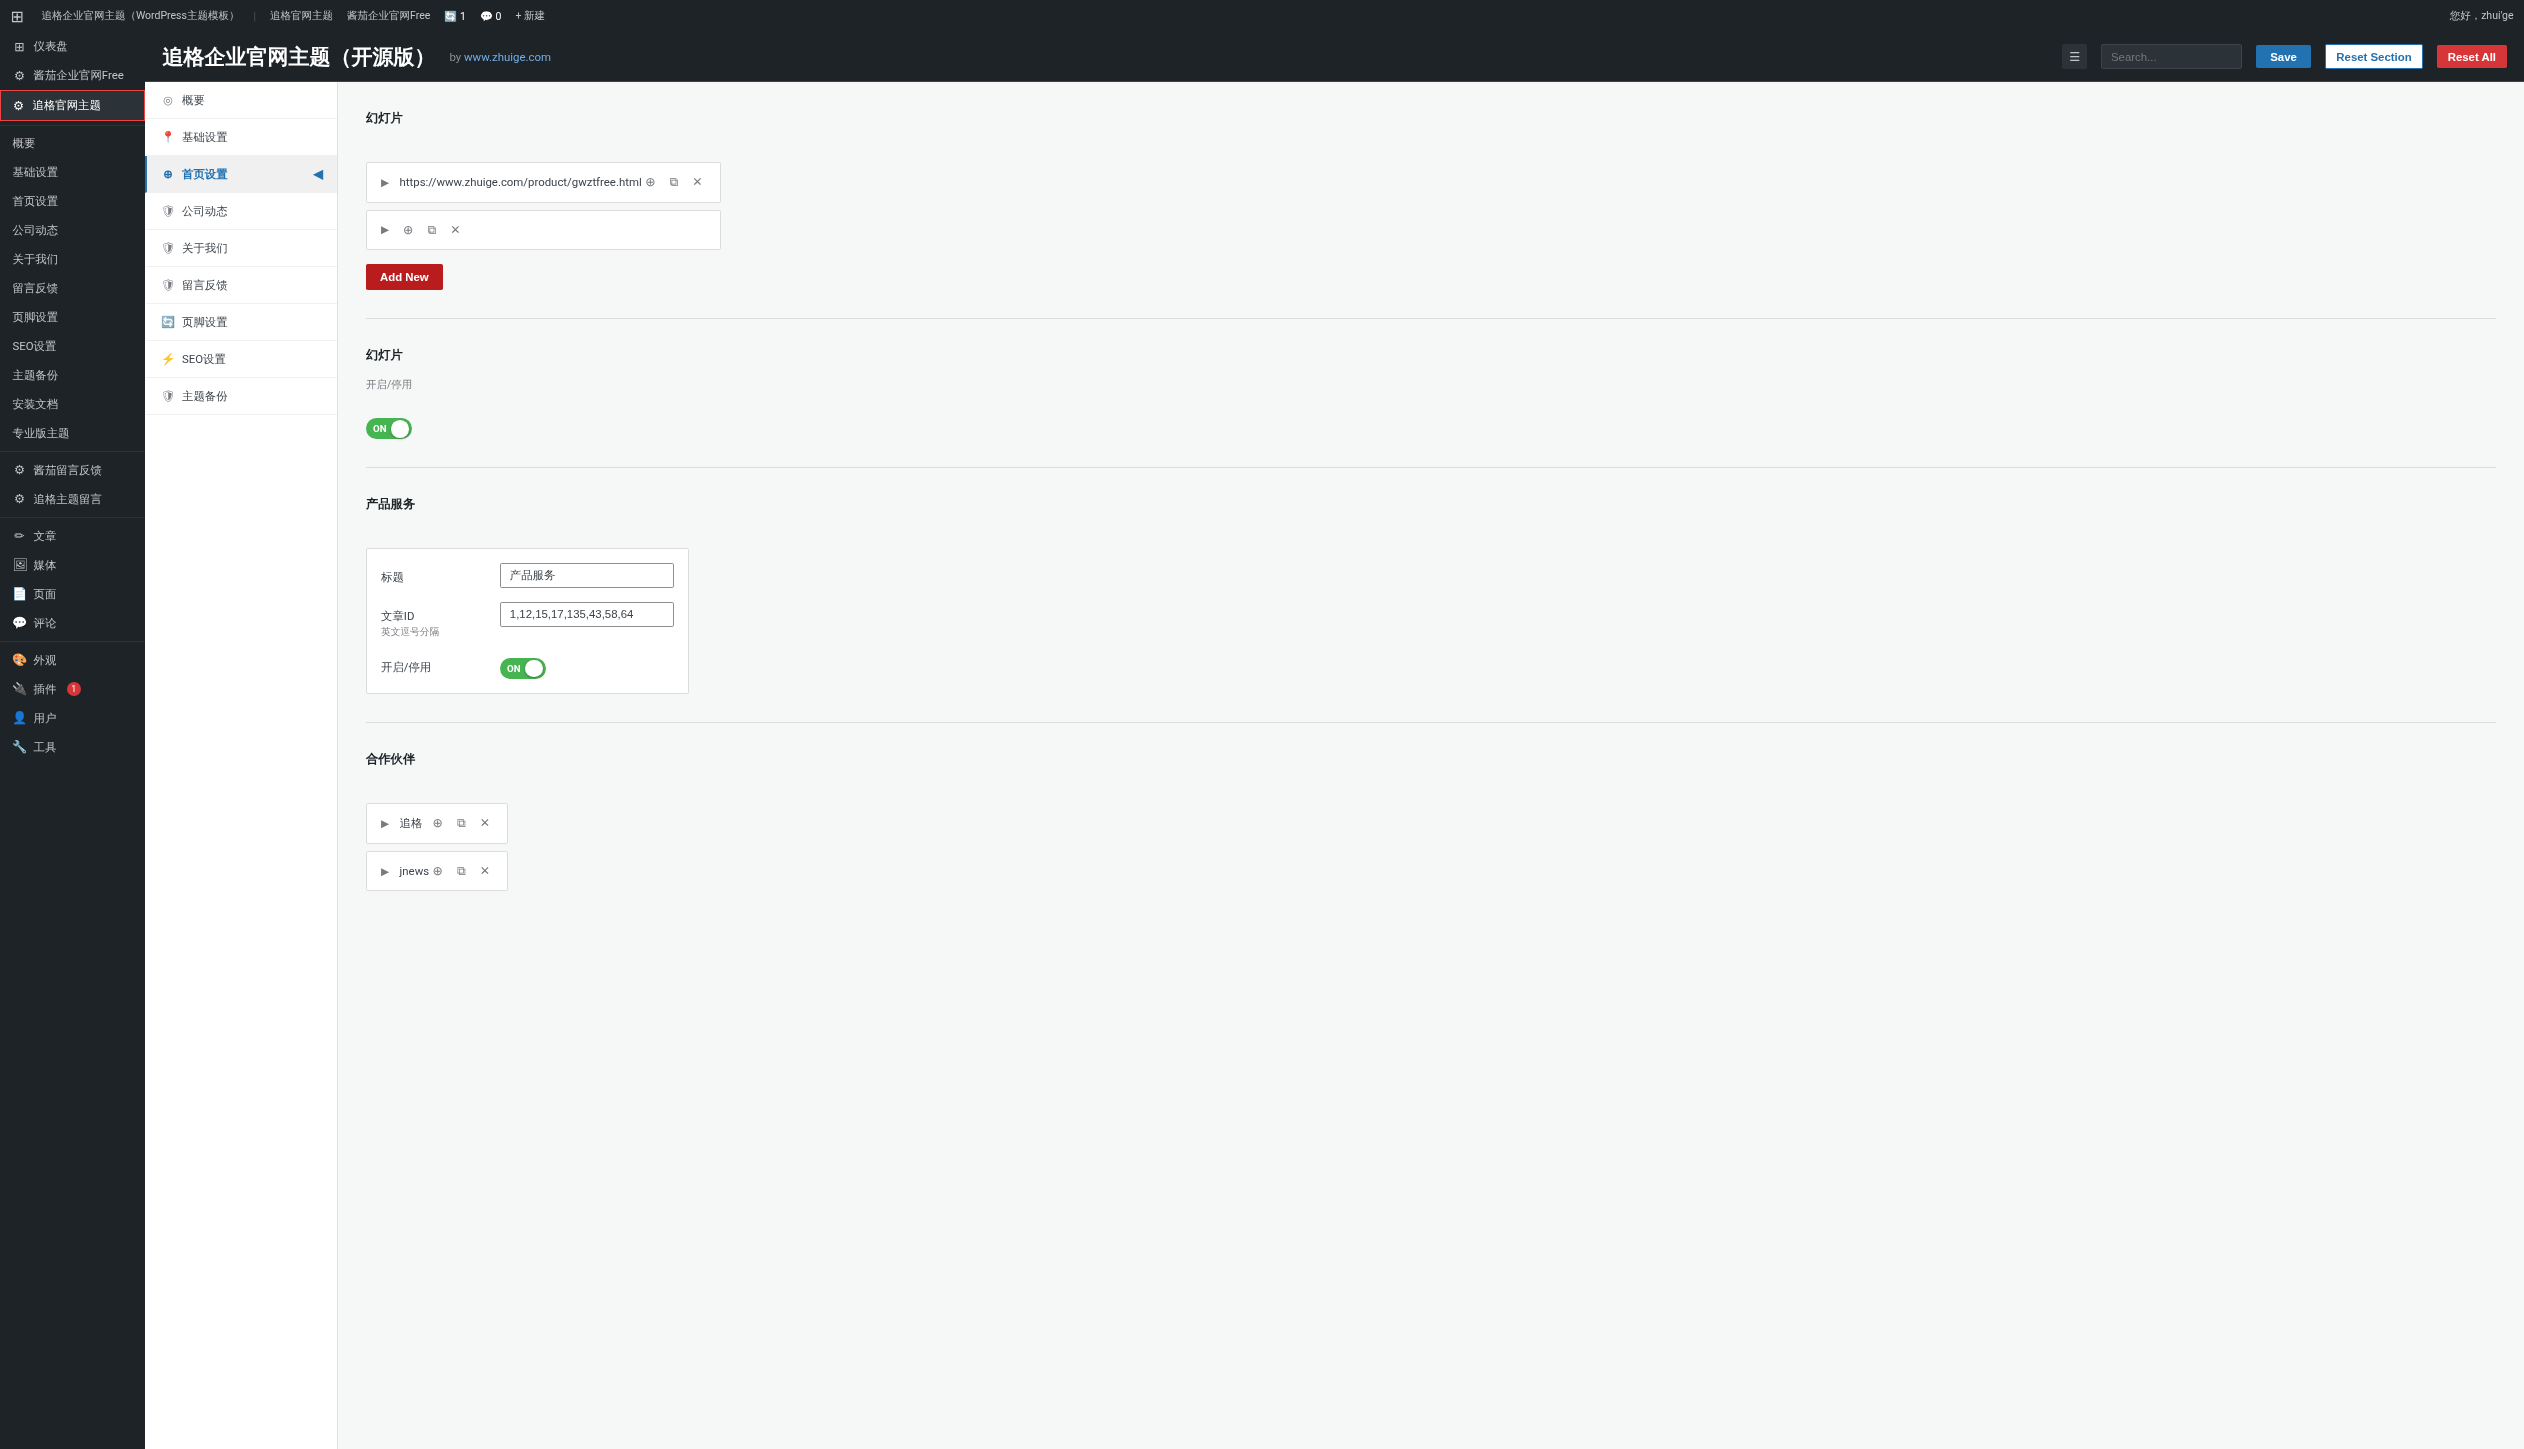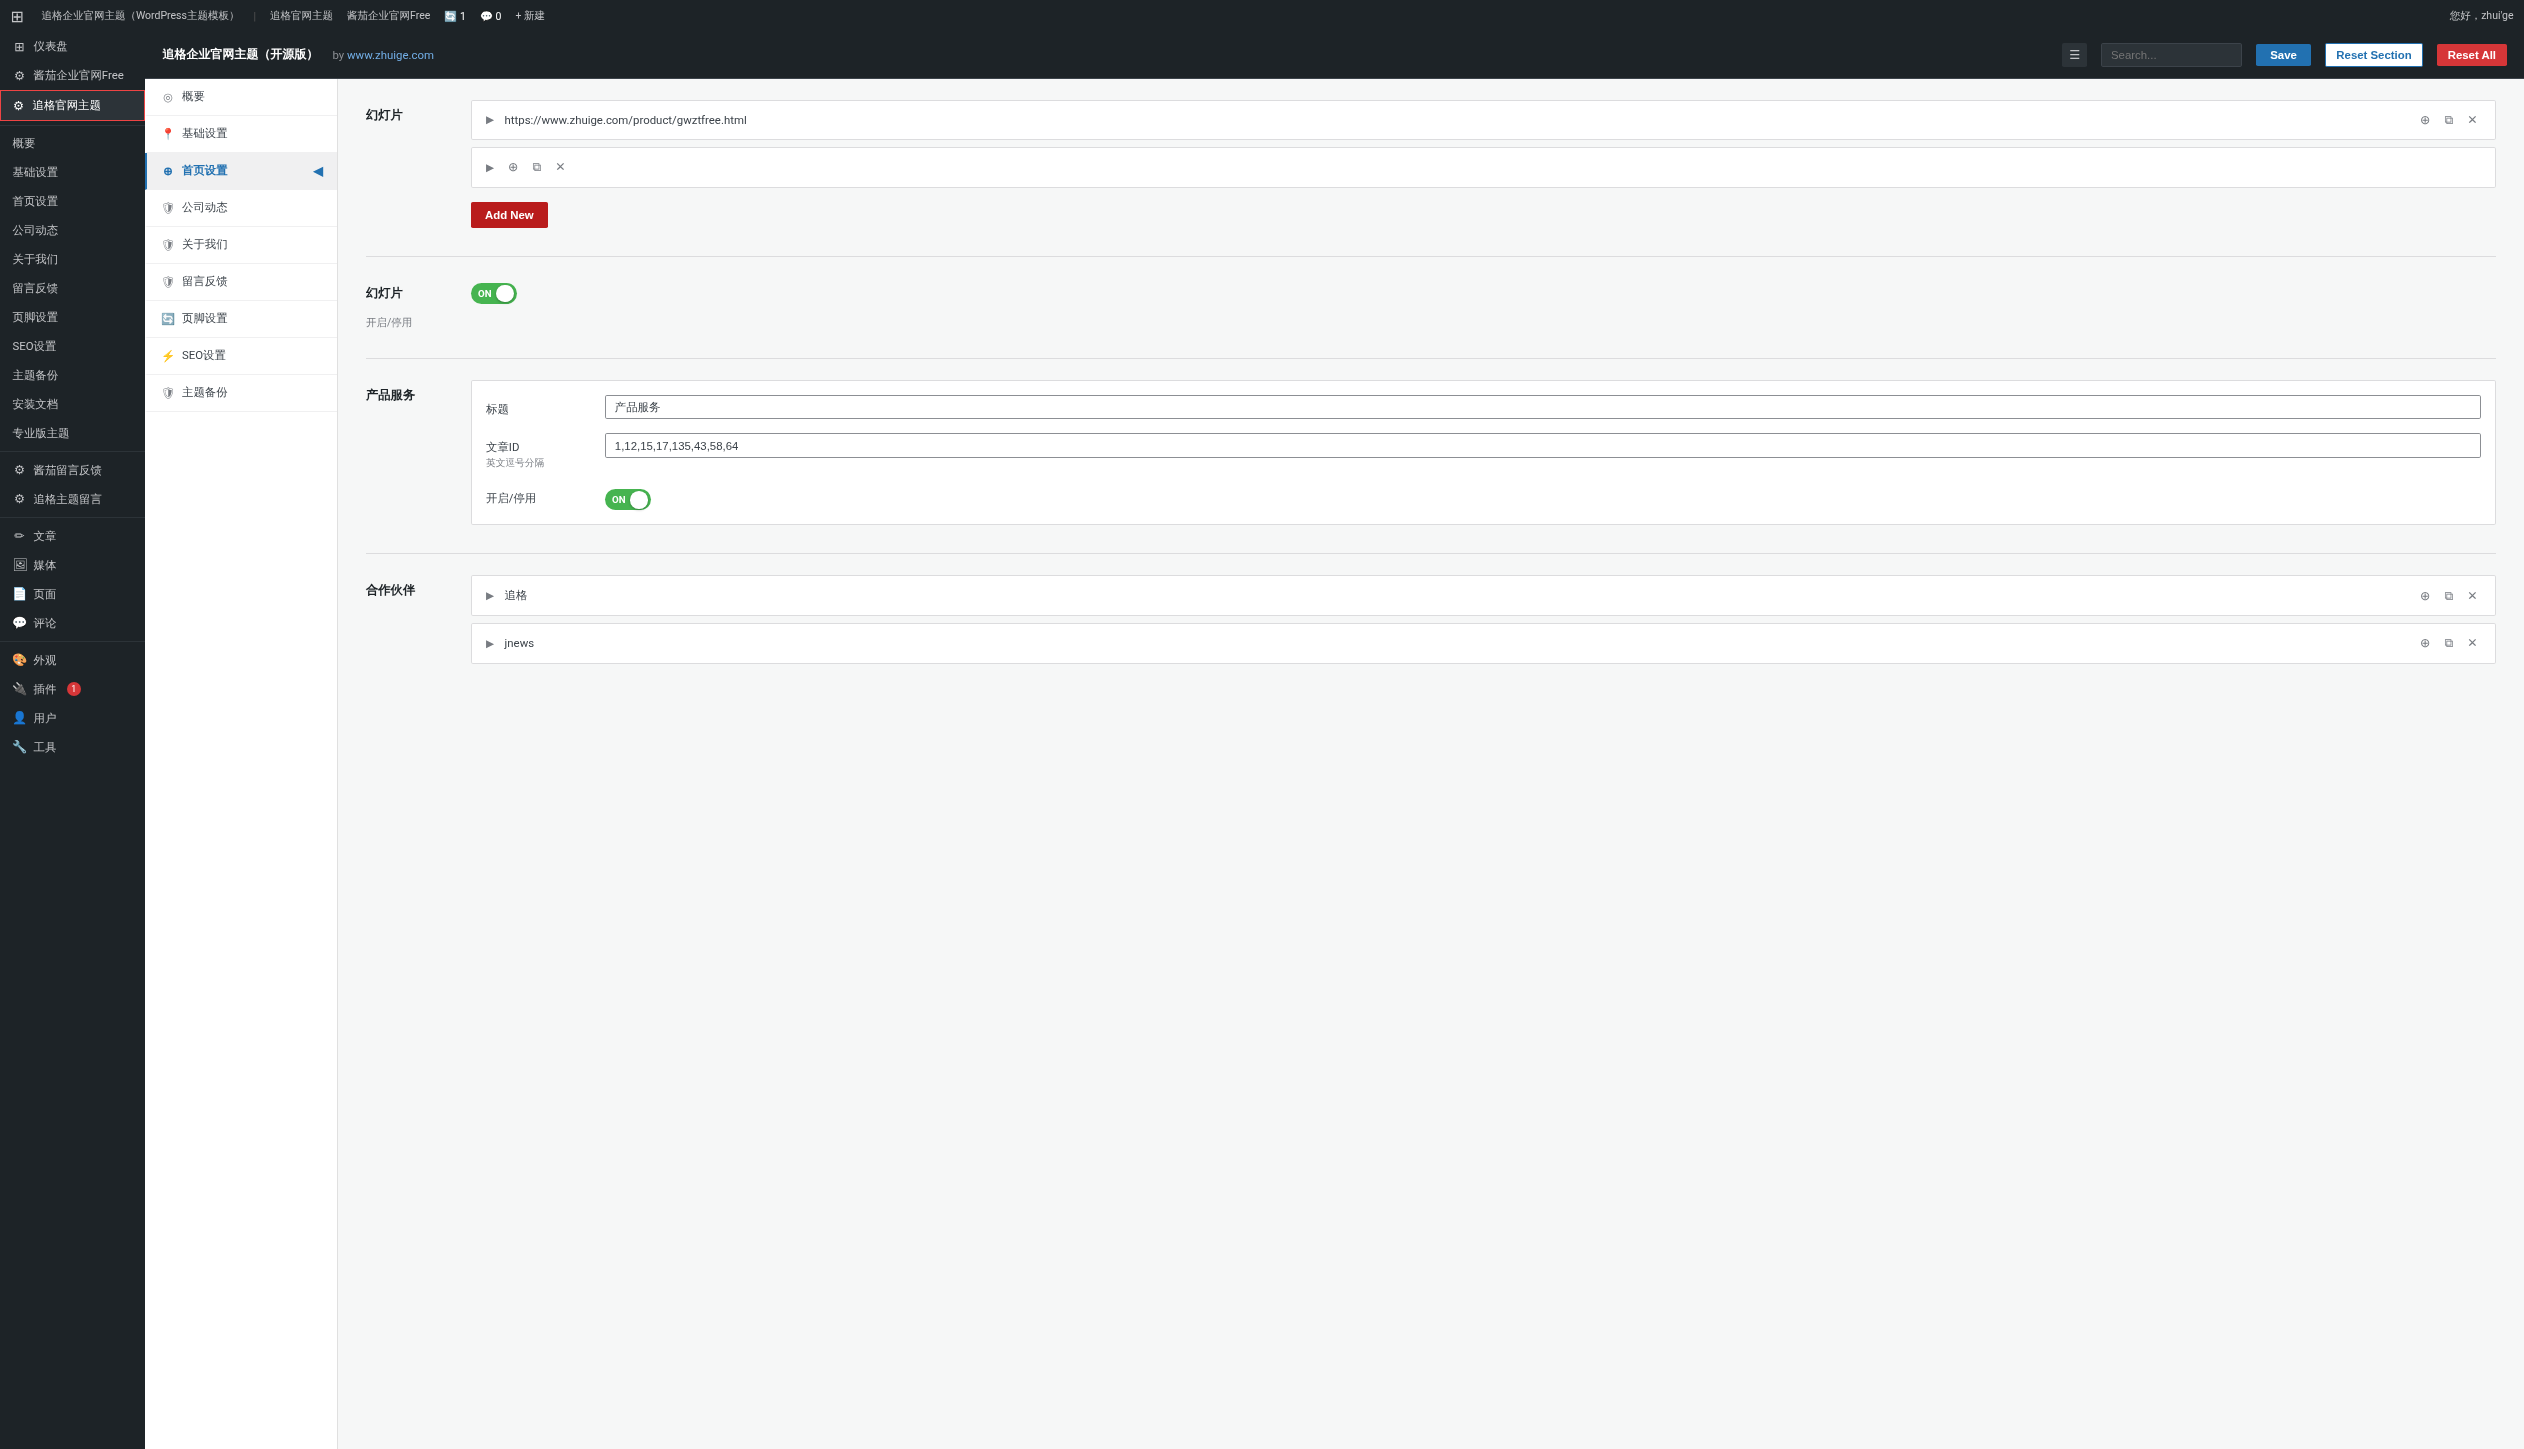--- a/index.html
+++ b/index.html
@@ -50,21 +50,21 @@
 
     
     .plugin-header {
       background: #1d2327;
       padding: 10.5px 17.5px;
       display: flex;
       align-items: center;
       gap: 14px;
       border-bottom: 0.9px solid #3c434a;
     }
-    .plugin-title { color: #fff; font-size: 12px; font-weight: 600; }
+    .plugin-title { color: #fff; font-size: 21px; font-weight: 600; }
     .plugin-title-by { color: #8c8f94; font-size: 11.4px; text-align: center; }
     .plugin-title-by a { color: #72aee6; text-decoration: none; }
     .plugin-header-spacer { flex: 1; }
     .header-icon-btn {
       background: #2c3338;
       border: none;
       color: #c3c4c7;
       padding: 5.3px 7px;
       cursor: pointer;
       border-radius: 1.8px;
@@ -150,22 +150,24 @@
     }
     .section-title {
       font-size: 12.3px;
       font-weight: 600;
       color: #1d2327;
       margin-bottom: 14px;
       min-width: 88px;
     }
     .section-row {
       display: flex;
+      gap: 21px;
       align-items: flex-start;
       margin-bottom: 21px;
+      flex-direction: column;
     }
     .section-label { min-width: 105px; padding-top: 7px; }
 
     
     .repeater-container { flex: 1; }
     .repeater-item {
       background: #fff;
       border: 0.9px solid #dcdcde;
       border-radius: 1.8px;
       margin-bottom: 7px;

